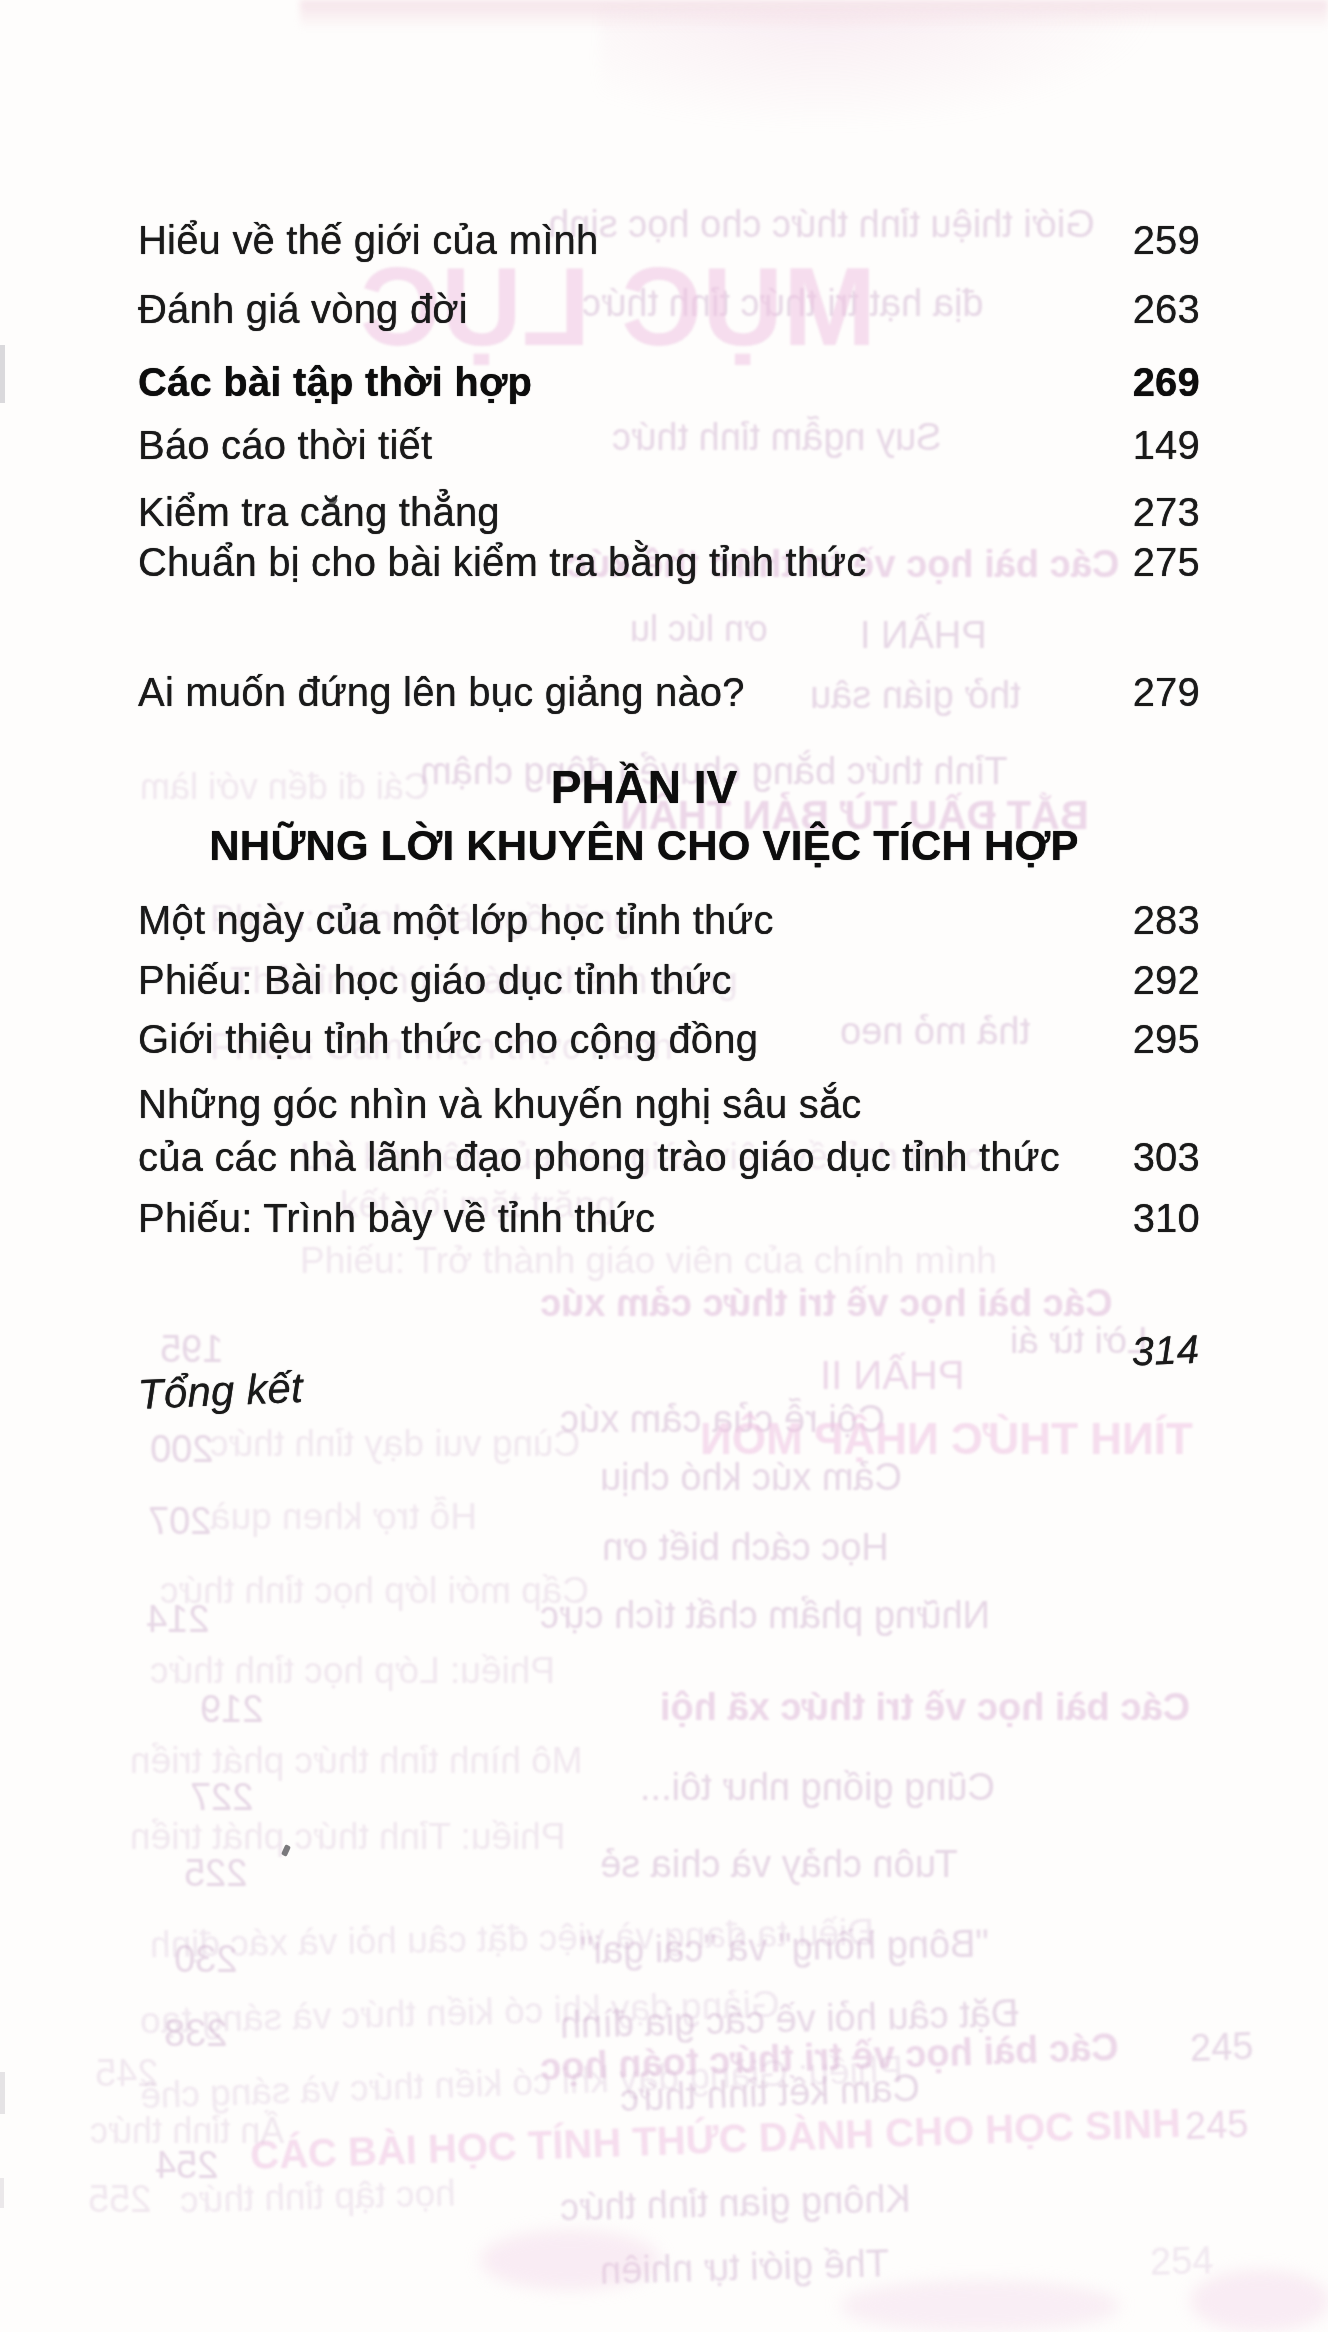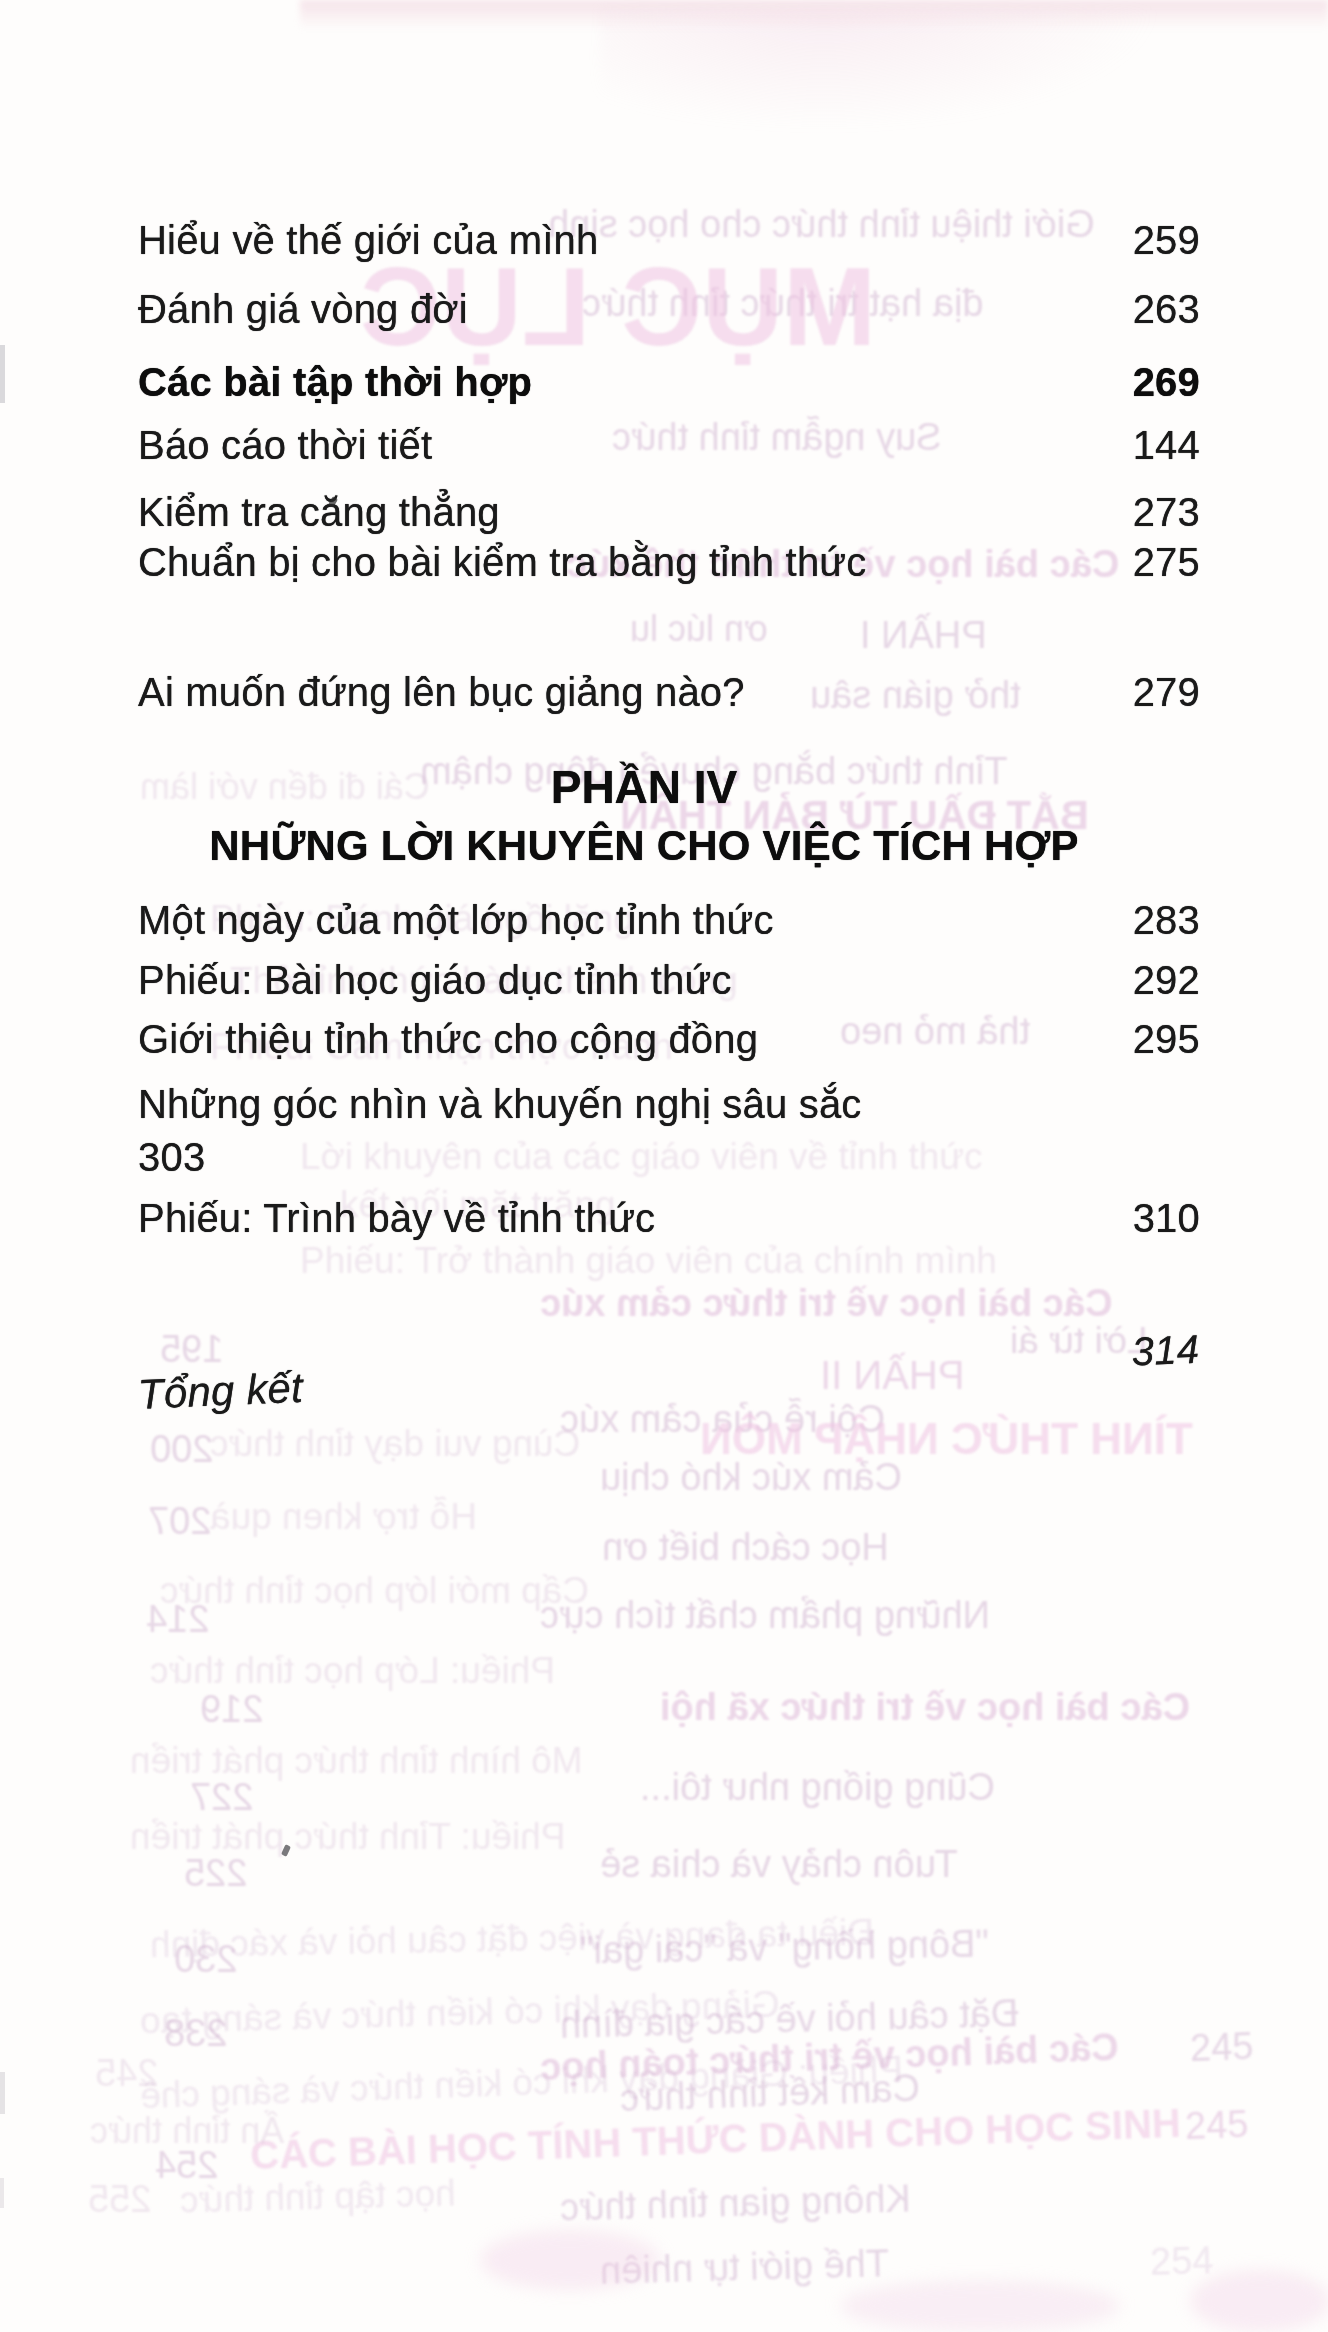--- a/index.html
+++ b/index.html
@@ -128,21 +128,21 @@
   <div class="row ink" style="top:287px">
     <span>Đánh giá vòng đời</span>
     <span class="num">263</span>
   </div>
   <div class="row ink bold" style="top:360px">
     <span>Các bài tập thời hợp</span>
     <span class="num">269</span>
   </div>
   <div class="row ink" style="top:423px">
     <span>Báo cáo thời tiết</span>
-    <span class="num">144</span>
+    <span class="num">149</span>
   </div>
   <div class="row ink" style="top:490px">
     <span>Kiểm tra căng thẳng</span>
     <span class="num">273</span>
   </div>
   <div class="row ink" style="top:540px">
     <span>Chuẩn bị cho bài kiểm tra bằng tỉnh thức</span>
     <span class="num">275</span>
   </div>
   <div class="row ink" style="top:670px">
@@ -163,20 +163,21 @@
   </div>
   <div class="row ink" style="top:1017px">
     <span>Giới thiệu tỉnh thức cho cộng đồng</span>
     <span class="num">295</span>
   </div>
   <div class="row ink" style="top:1082px">
     <span>Những góc nhìn và khuyến nghị sâu sắc</span>
     <span class="num"></span>
   </div>
   <div class="row ink" style="top:1135px">
+    <span>của các nhà lãnh đạo phong trào giáo dục tỉnh thức</span>
     <span class="num">303</span>
   </div>
   <div class="row ink" style="top:1196px">
     <span>Phiếu: Trình bày về tỉnh thức</span>
     <span class="num">310</span>
   </div>
 
   <div class="row ink summary" style="top:1372px">
     <span>Tổng kết</span>
     <span class="num">314</span>

